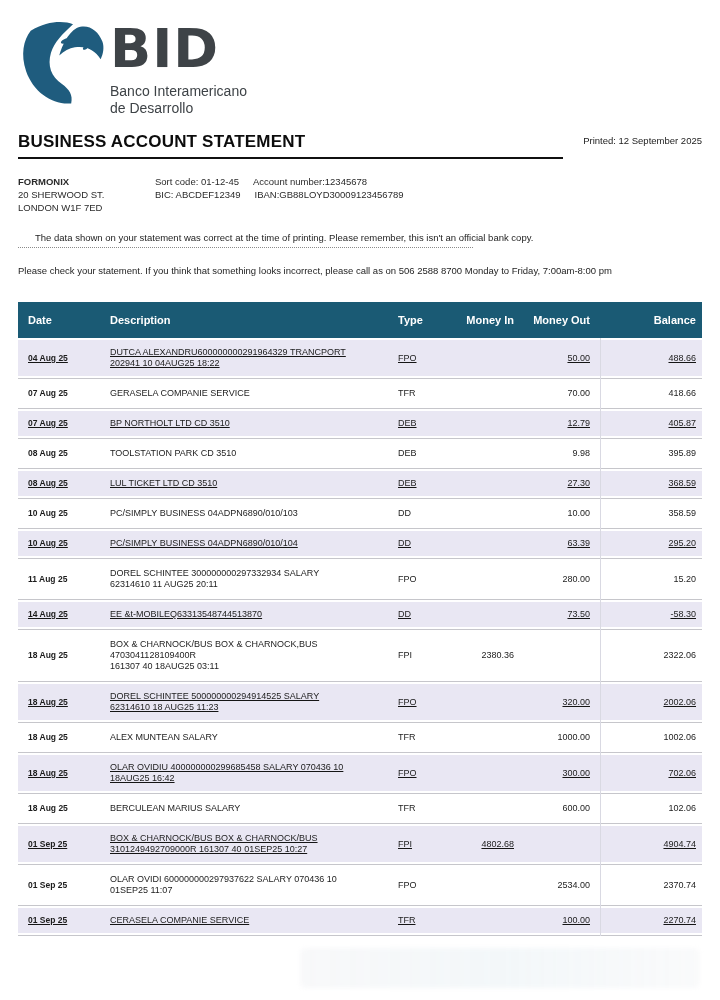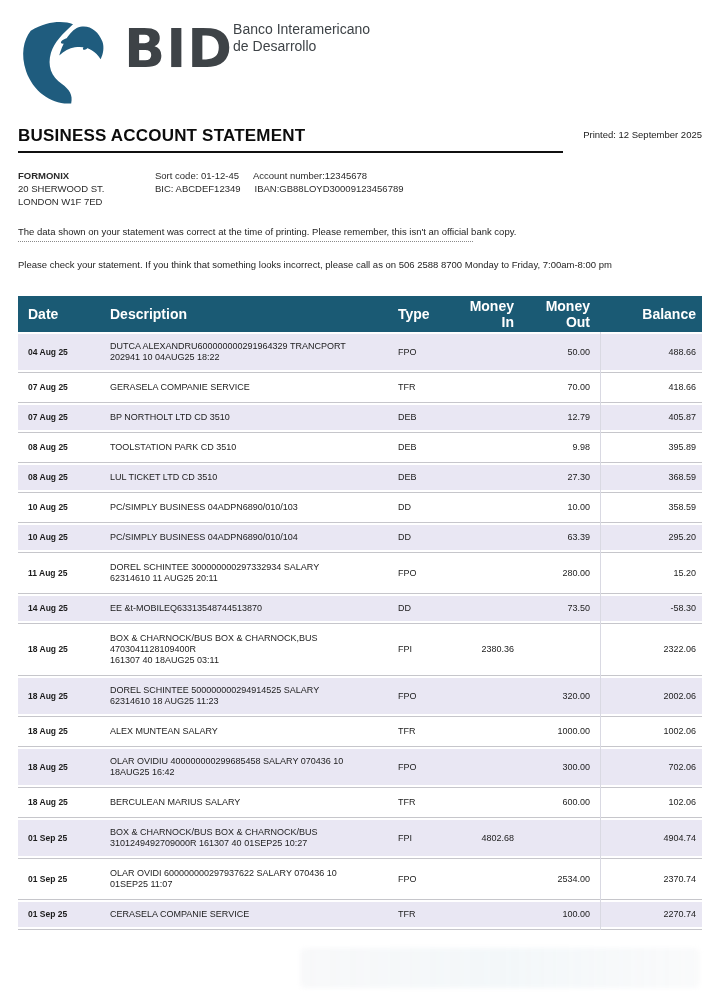--- a/index.html
+++ b/index.html
@@ -17,61 +17,61 @@
     color:#151515;
     position:relative;overflow:hidden;
   }
   .page{position:relative;width:720px;height:1000px;background:#fff;}
   .content{padding:0 18px;}
 
   
   .logo-row{display:flex;align-items:flex-start;padding:14px 0 0 16px;}
   .logo-mark{color:var(--logo-blue);flex:0 0 auto;}
   .logo-mark svg{width:92px;height:96px;display:block;}
-  .logo-text{margin-left:16px;display:flex;flex-direction:row;}
+  .logo-text{margin-left:2px;display:flex;flex-direction:column;}
   .brand{
     font-family:"DejaVu Sans",sans-serif;
     font-size:54px;font-weight:800;color:var(--brand-text);
     line-height:1.0;margin-top:8px;letter-spacing:1px;
   }
   .brand-sub{font-size:14px;color:var(--brand-text);line-height:1.18;margin-top:7px;}
 
   
   .title-row{position:relative;margin-top:16px;}
   .title-wrap{width:545px;border-bottom:2.5px solid var(--rule);padding-bottom:5px;}
   .title{font-size:17px;font-weight:700;letter-spacing:0.2px;color:#0c0c0c;}
   .printed{position:absolute;right:0;top:3px;font-size:9.5px;color:#222;}
 
   
   .account-block{display:flex;margin-top:16px;font-size:9.5px;line-height:13px;color:#2a2a2a;}
   .acct-left{width:137px;}
   .acct-name{font-weight:700;}
   .acct-mid .line{display:flex;gap:14px;}
 
   
-  .notice1{margin-top:18px;font-size:9.5px;color:#1d1d1d;}
+  .notice1{margin-top:18px;font-size:9.5px;color:#1d1d1d;margin-left:17px;}
   .dotted-rule{width:455px;border-bottom:1px dotted #8a8a8a;margin-top:4px;}
   .notice2{margin-top:17px;font-size:9.5px;color:#1d1d1d;}
 
   
   .table-wrap{position:relative;margin-top:26px;width:684px;}
   .thead{
     display:flex;align-items:center;height:36px;
-    background:var(--header-bg);color:#fff;font-weight:700;font-size:14px;
+    background:var(--header-bg);color:#fff;font-weight:700;font-size:11px;
   }
   .c-date{width:92px;padding-left:10px;}
   .c-desc{width:288px;padding-right:8px;}
   .c-type{width:58px;text-align:left;}
   .c-in{width:70px;text-align:right;padding-right:12px;}
   .c-out{width:74px;text-align:right;padding-right:10px;}
   .c-bal{width:102px;text-align:right;padding-right:6px;}
 
   .trow{border-bottom:1px solid #c6c6cb;}
   .trow-inner{display:flex;align-items:center;margin:2px 0;padding:7px 0;min-height:16px;}
-  .trow.alt .trow-inner{background:var(--row-alt);}
+  .trow.alt .trow-inner{background:var(--row-alt);text-decoration:underline;}
   .trow .cell{font-size:9px;line-height:11px;color:#1c1c1c;}
   .trow .c-date{font-weight:700;font-size:8.5px;}
   .trow .c-desc{white-space:pre-line;}
   .vline{position:absolute;top:36px;bottom:0;left:582px;width:1px;background:#d9d9e2;}
 
   
   .scan-artifact{
     position:absolute;left:300px;right:20px;top:948px;height:40px;
     background:linear-gradient(90deg, rgba(190,195,205,0.10), rgba(170,200,215,0.14), rgba(190,195,205,0.08));
     filter:blur(2px);border-radius:6px;

